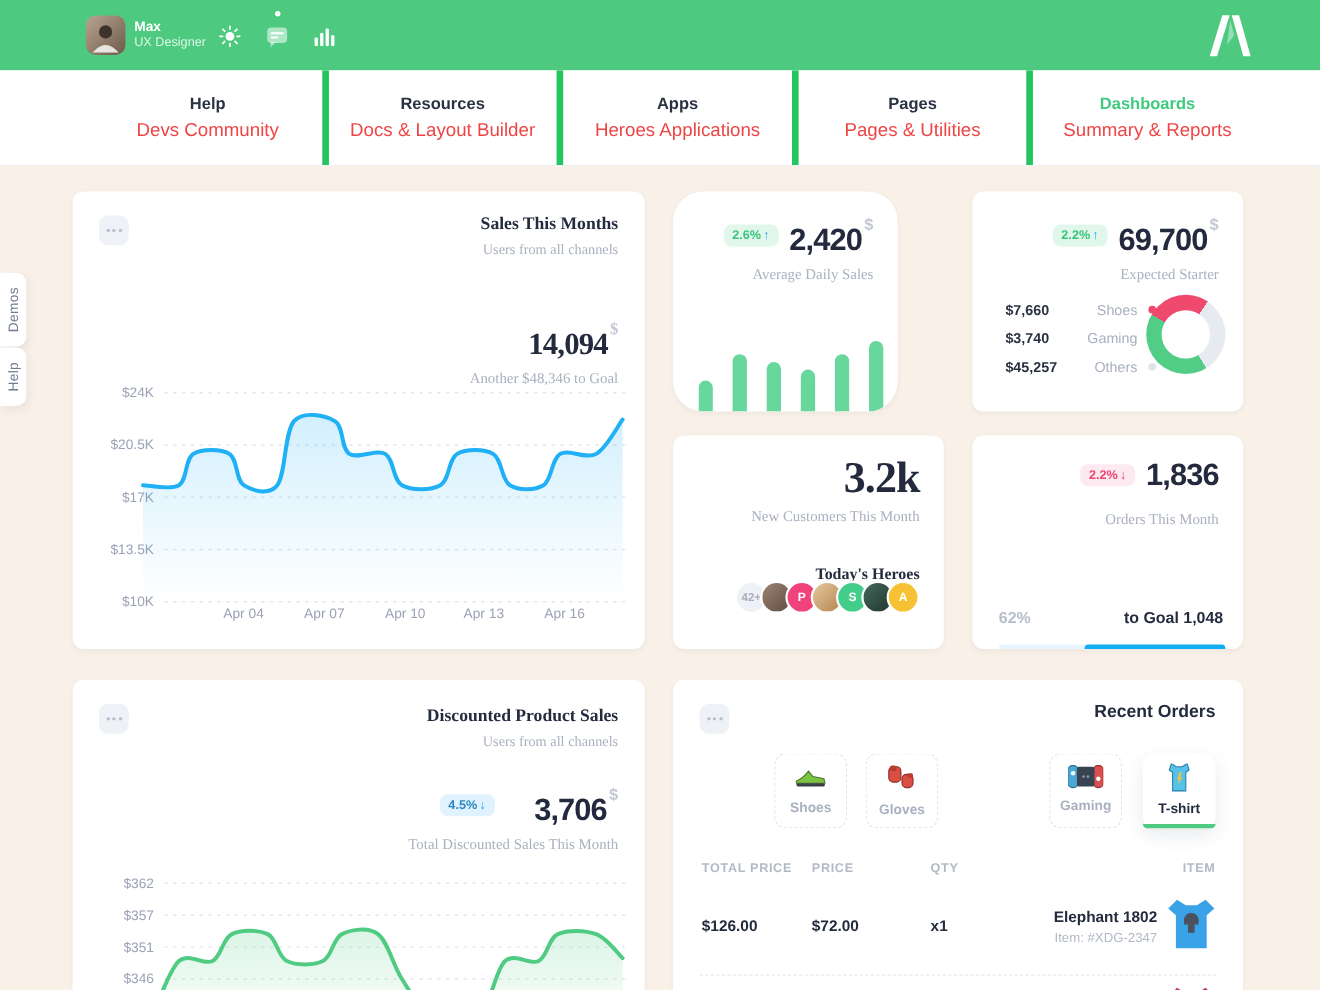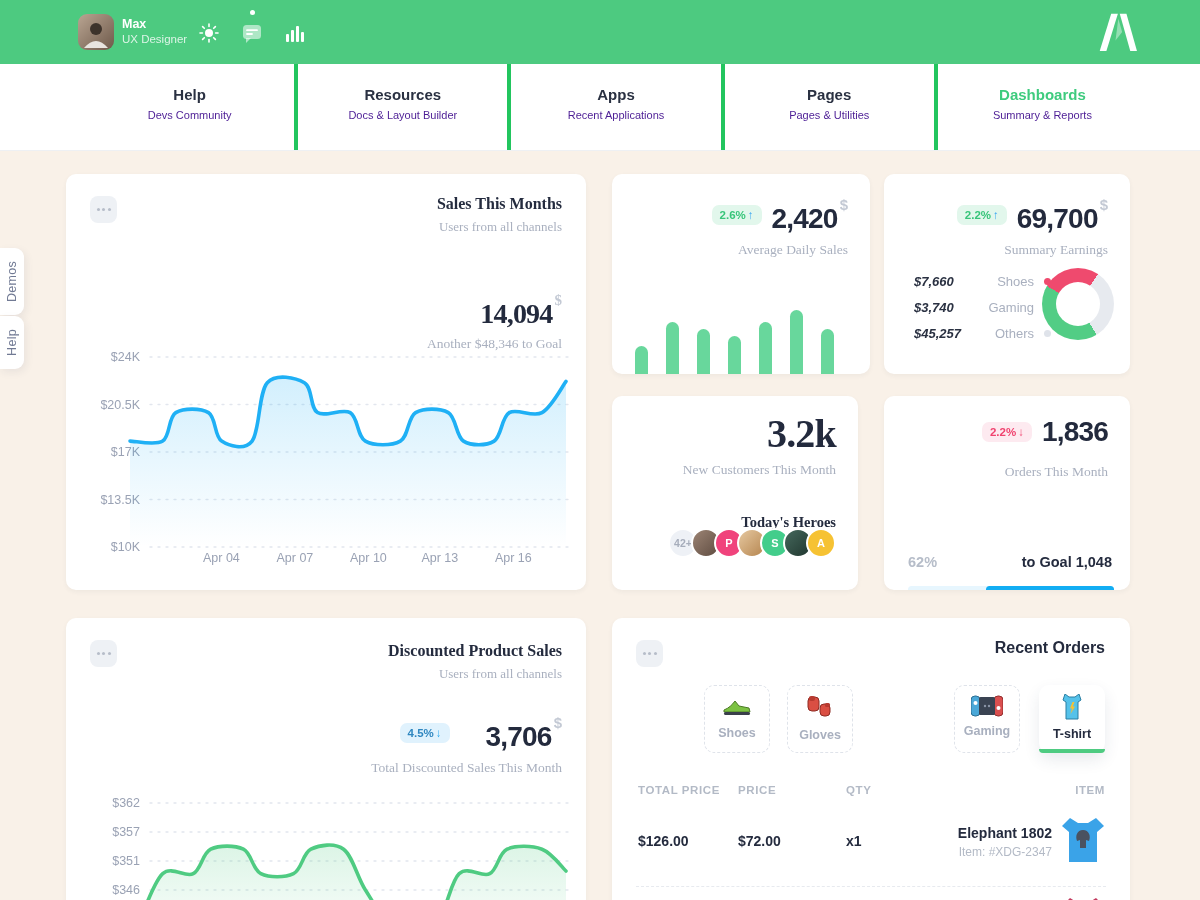--- a/index.html
+++ b/index.html
@@ -21,24 +21,24 @@
     background:rgba(255,255,255,.18);border-radius:8px;color:#fff;font-size:13px;
     text-align:right;padding:0 36px 0 12px;font-family:"Liberation Sans",sans-serif;}
   .search-wrap input::placeholder{color:rgba(255,255,255,.92);}
   .search-icon{position:absolute;right:11px;top:10px;cursor:pointer;}
   .logo{position:absolute;left:1092px;top:11px;width:46px;height:42px;cursor:pointer;}
   
   .nav{position:absolute;left:0;top:64px;width:1200px;height:86px;background:#fff;
     box-shadow:0 1px 0 #eef0f3;}
   .nav-row{position:absolute;left:85px;top:0;width:1062px;height:86px;display:flex;}
   .nav-item{flex:1;text-align:center;padding-top:22px;cursor:pointer;}
-  .nav-item + .nav-item{border-left:4px solid #22c55e;}
+  .nav-item + .nav-item{border-left:6px solid #22c55e;}
   .nav-title{font-size:15px;font-weight:bold;color:#2a3142;}
   .nav-item.active .nav-title{color:#3ecb7e;}
-  .nav-sub{font-size:11px;color:#4c1d95;margin-top:6px;}
+  .nav-sub{font-size:17px;color:#ef4444;margin-top:6px;}
   
   .side-tab{position:absolute;left:0;background:#fff;border-radius:0 9px 9px 0;
     box-shadow:2px 3px 8px rgba(42,54,84,.08);color:#717a94;font-size:12.5px;
     padding:13px 5px;cursor:pointer;}
   .side-tab span{writing-mode:vertical-rl;transform:rotate(180deg);display:block;letter-spacing:.3px;}
   
   .card{position:absolute;background:#fff;border-radius:10px;overflow:hidden;
     box-shadow:0 2px 5px rgba(42,54,84,.05);}
   .more{position:absolute;left:24px;top:22px;width:27px;height:27px;border-radius:8px;
     background:#eef1f5;display:flex;align-items:center;justify-content:center;gap:2.5px;cursor:pointer;}
@@ -51,21 +51,21 @@
   .stat-label{font-size:13.5px;color:#a9b0bf;margin-top:8px;}
   .badge{display:inline-block;padding:4px 8px;border-radius:7px;font-size:11.5px;font-weight:bold;}
   .badge .ar{margin-left:2px;}
   .badge.up{background:#e2f7ec;color:#38c57a;}  .badge.up .ar{color:#36a4f2;}
   .badge.down{background:#fdeaf0;color:#f0436f;}
   .badge.bdown{background:#e0f2fd;color:#2f87c0;} .badge.bdown .ar{color:#29a9ef;}
   .num-row{display:flex;align-items:center;justify-content:flex-end;gap:10px;}
   .tick{font-size:12.5px;fill:#9aa2b4;font-family:"Liberation Sans",sans-serif;}
   
   .legend-row{display:flex;align-items:center;height:26px;}
-  .legend-val{width:64px;font-size:13px;font-weight:bold;color:#2a3142;font-style:italic;}
+  .legend-val{width:64px;font-size:13px;font-weight:bold;color:#2a3142;}
   .legend-lab{width:56px;text-align:right;font-size:13px;color:#a9b0bf;}
   .legend-dot{width:7px;height:7px;border-radius:50%;margin-left:10px;}
   .donut{position:absolute;left:158px;top:94px;width:72px;height:72px;border-radius:50%;}
   .donut-hole{position:absolute;left:14px;top:14px;width:44px;height:44px;border-radius:50%;background:#fff;}
   
   .heroes{position:absolute;right:22px;top:132px;display:flex;}
   .hero{width:30px;height:30px;border-radius:50%;border:2px solid #fff;box-sizing:border-box;
     display:flex;align-items:center;justify-content:center;font-size:11px;font-weight:bold;color:#fff;}
   .hero + .hero{margin-left:-7px;}
   .hero.count{background:#eef1f6;color:#a6adbb;font-size:10.5px;}
@@ -156,21 +156,21 @@
     <div class="nav-item">
       <div class="nav-title">Help</div>
       <div class="nav-sub">Devs Community</div>
     </div>
     <div class="nav-item">
       <div class="nav-title">Resources</div>
       <div class="nav-sub">Docs &amp; Layout Builder</div>
     </div>
     <div class="nav-item">
       <div class="nav-title">Apps</div>
-      <div class="nav-sub">Recent Applications</div>
+      <div class="nav-sub">Heroes Applications</div>
     </div>
     <div class="nav-item">
       <div class="nav-title">Pages</div>
       <div class="nav-sub">Pages &amp; Utilities</div>
     </div>
     <div class="nav-item active">
       <div class="nav-title">Dashboards</div>
       <div class="nav-sub">Summary &amp; Reports</div>
     </div>
   </div>
@@ -218,21 +218,21 @@
           <stop offset="0" stop-color="#1fb0f5" stop-opacity="0.20"></stop>
           <stop offset="0.9" stop-color="#1fb0f5" stop-opacity="0.02"></stop>
           <stop offset="1" stop-color="#1fb0f5" stop-opacity="0"></stop>
         </linearGradient>
       </defs>
       <path d="M64.0,97.1C69.5,97.1 89.1,101.9 96.7,97.1C104.3,92.4 102.1,73.4 109.8,68.6C117.4,63.9 134.9,63.9 142.5,68.6C150.1,73.4 148.3,92.4 155.6,97.1C162.8,101.9 178.5,106.9 186.1,97.1C193.7,87.4 192.6,48.5 201.3,38.8C210.1,29.1 230.0,33.8 238.4,38.8C246.8,43.8 243.8,63.7 251.5,68.6C259.1,73.6 276.2,63.9 284.2,68.6C292.2,73.4 291.1,92.4 299.4,97.1C307.8,101.9 326.0,101.9 334.3,97.1C342.7,92.4 341.6,73.4 349.6,68.6C357.6,63.9 374.3,63.9 382.3,68.6C390.3,73.4 389.9,92.4 397.5,97.1C405.2,101.9 420.4,101.9 428.1,97.1C435.7,92.4 435.3,73.4 443.3,68.6C451.3,63.9 466.6,73.8 476.0,68.6C485.5,63.4 496.0,42.6 500.0,37.4 L500.0,203 L64.0,203 Z" fill="url(#sales-line-chart-g)"></path>
       <path d="M64.0,97.1C69.5,97.1 89.1,101.9 96.7,97.1C104.3,92.4 102.1,73.4 109.8,68.6C117.4,63.9 134.9,63.9 142.5,68.6C150.1,73.4 148.3,92.4 155.6,97.1C162.8,101.9 178.5,106.9 186.1,97.1C193.7,87.4 192.6,48.5 201.3,38.8C210.1,29.1 230.0,33.8 238.4,38.8C246.8,43.8 243.8,63.7 251.5,68.6C259.1,73.6 276.2,63.9 284.2,68.6C292.2,73.4 291.1,92.4 299.4,97.1C307.8,101.9 326.0,101.9 334.3,97.1C342.7,92.4 341.6,73.4 349.6,68.6C357.6,63.9 374.3,63.9 382.3,68.6C390.3,73.4 389.9,92.4 397.5,97.1C405.2,101.9 420.4,101.9 428.1,97.1C435.7,92.4 435.3,73.4 443.3,68.6C451.3,63.9 466.6,73.8 476.0,68.6C485.5,63.4 496.0,42.6 500.0,37.4" fill="none" stroke="#1fb0f5" stroke-width="3.6" stroke-linecap="round" stroke-linejoin="round"></path>
     </svg>
 </div>
 
-<div class="card" style="left:612px;top:174px;width:258px;height:200px;">
+<div class="card" style="left:612px;top:174px;width:204px;height:200px;border-radius:27px;">
   <div class="num-row abs" style="right:22px;top:22px;left:22px;">
     <span class="badge up"><span>2.6%</span><span class="ar">↑</span></span>
     <span><span class="stat-num">2,420</span><span class="cur">$</span></span>
   </div>
   <div class="abs stat-label t-right" style="right:22px;top:60px;">Average Daily Sales</div>
   <svg id="daily-bars" class="abs" style="left:23px;bottom:0;" width="200" height="72">
       <rect x="0" y="44" width="13" height="38" rx="6.5" fill="#68d79c"></rect>
       <rect x="31" y="20" width="13" height="62" rx="6.5" fill="#68d79c"></rect>
       <rect x="62" y="27" width="13" height="55" rx="6.5" fill="#68d79c"></rect>
       <rect x="93" y="34" width="13" height="48" rx="6.5" fill="#68d79c"></rect>
@@ -240,21 +240,21 @@
       <rect x="155" y="8" width="13" height="74" rx="6.5" fill="#68d79c"></rect>
       <rect x="186" y="27" width="13" height="55" rx="6.5" fill="#68d79c"></rect>
     </svg>
 </div>
 
 <div class="card" style="left:884px;top:174px;width:246px;height:200px;">
   <div class="num-row abs" style="right:22px;top:22px;left:22px;">
     <span class="badge up"><span>2.2%</span><span class="ar">↑</span></span>
     <span><span class="stat-num">69,700</span><span class="cur">$</span></span>
   </div>
-  <div class="abs stat-label t-right" style="right:22px;top:60px;">Summary Earnings</div>
+  <div class="abs stat-label t-right" style="right:22px;top:60px;">Expected Starter</div>
   <div class="abs" style="left:30px;top:94px;">
     <div class="legend-row">
       <span class="legend-val">$7,660</span>
       <span class="legend-lab">Shoes</span>
       <span class="legend-dot" style="background: rgb(239, 74, 110);"></span>
     </div>
     <div class="legend-row">
       <span class="legend-val">$3,740</span>
       <span class="legend-lab">Gaming</span>
       <span class="legend-dot" style="background: rgb(82, 205, 133);"></span>

